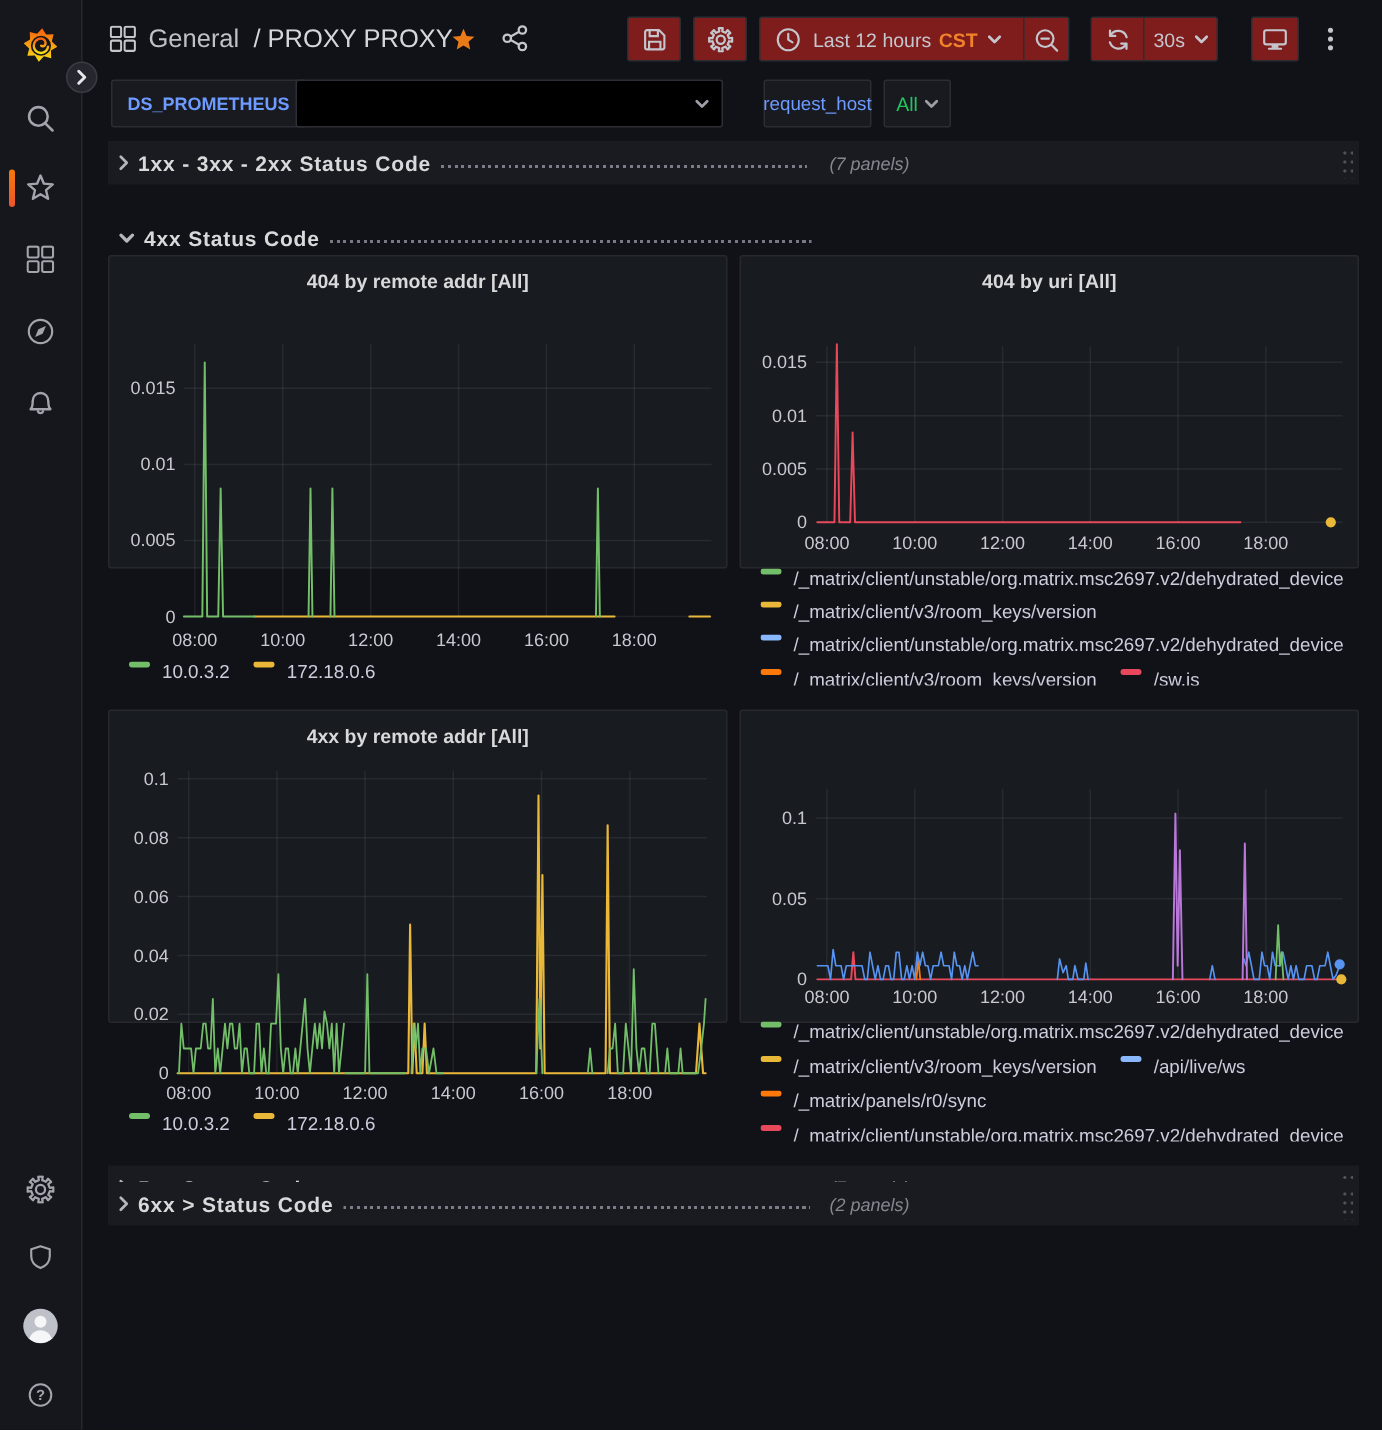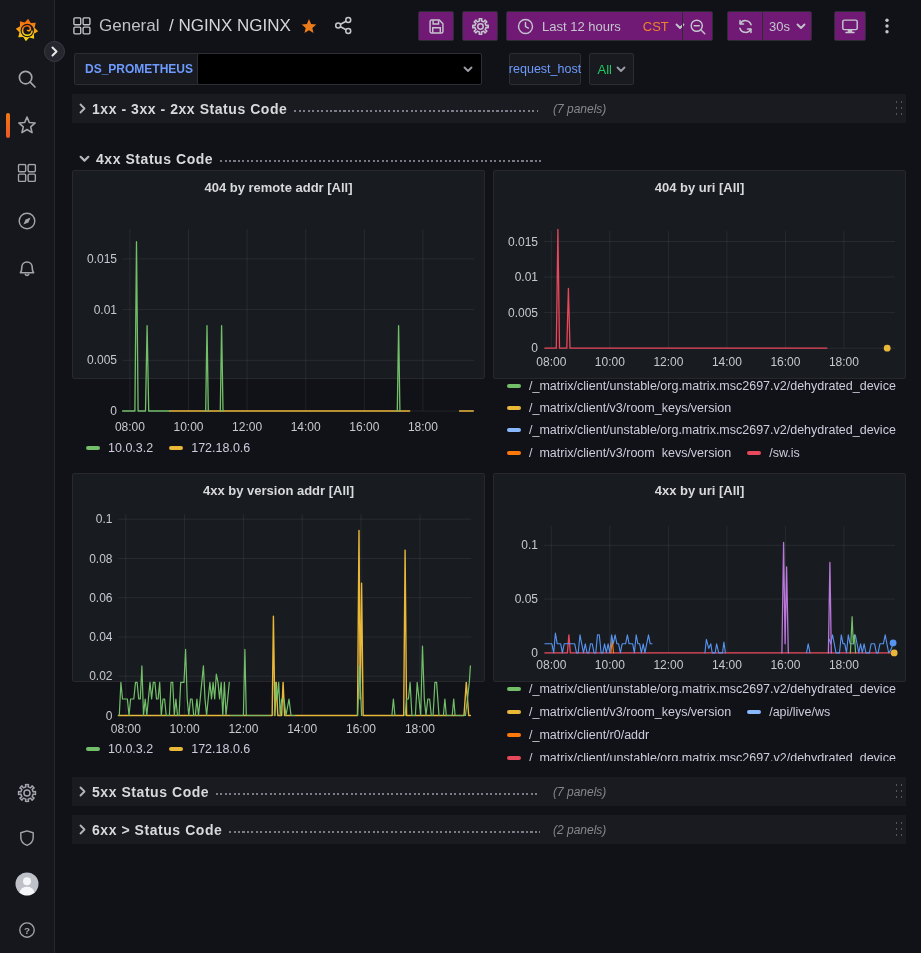--- a/index.html
+++ b/index.html
@@ -1,31 +1,31 @@
 <!DOCTYPE html>
 <html><head><meta charset="utf-8"><style>
 * { margin:0; padding:0; box-sizing:border-box; }
 html,body { width:921px; height:953px; background:#111217; font-family:"Liberation Sans",sans-serif; overflow:hidden; }
 .abs { position:absolute; }
 #sidebar { position:absolute; left:0; top:0; width:55px; height:953px; background:#16171d; border-right:1px solid #26272d; }
 .sicon { position:absolute; left:50%; transform:translate(-50%,-50%); line-height:0; }
 #navbtn { position:absolute; left:44px; top:41px; width:21px; height:21px; border-radius:50%; background:#26272e; border:1px solid #3b3c43; color:#e8e8ea; z-index:5; }
-.tbtn { position:absolute; top:11px; height:30px; background:#701a75; border:1px solid #2c2d33; border-radius:2px; display:flex; align-items:center; justify-content:center; color:#c5c6cd; font-size:13px; font-weight:500; }
+.tbtn { position:absolute; top:11px; height:30px; background:#7f1d1d; border:1px solid #2c2d33; border-radius:2px; display:flex; align-items:center; justify-content:center; color:#c5c6cd; font-size:13px; font-weight:500; }
 .vbox { position:absolute; top:53px; height:32px; background:#181a20; border:1px solid #2c2d33; border-radius:2px; display:flex; align-items:center; justify-content:center; font-size:13px; font-weight:500; }
 .panel { position:absolute; width:413px; height:209px; background:#181b1f; border:1px solid #26282e; border-radius:2px; }
 .ptitle { position:absolute; top:9px; left:0; width:100%; text-align:center; font-size:13px; font-weight:600; color:#d8d9da; }
 .rowhdr { position:absolute; left:72px; width:834px; height:29px; display:flex; align-items:center; padding-left:7px; }
 .rowbg { background:#191b20; }
 .rtitle { font-size:14px; font-weight:700; letter-spacing:0.55px; color:#d8d9da; margin-left:6px; white-space:nowrap; }
 .dots { height:2px; margin-left:7px; background-image:repeating-linear-gradient(90deg, rgba(204,204,220,.55) 0 2px, transparent 2px 4.5px); margin-top:4px; }
 .pcount { position:absolute; left:481px; top:50%; transform:translateY(-50%); font-size:12px; font-style:italic; color:#84878e; white-space:nowrap; }
 .drag { position:absolute; right:4px; top:50%; transform:translateY(-50%); width:8px; height:20px; background-image:radial-gradient(circle, #54565c 1px, transparent 1.1px); background-size:5px 6px; background-position:0 0; }
 .lsw { display:inline-block; width:14px; height:4px; border-radius:2px; margin-right:8px; flex:none; }
 .ltx { color:#ccccdc; font-size:12.5px; margin-right:16px; white-space:nowrap; }
-.legrow { position:absolute; left:13px; display:flex; align-items:center; width:397px; overflow:hidden; }
+.legrow { position:absolute; left:13px; display:flex; align-items:flex-start; width:397px; overflow:hidden; }
 .legclip { position:absolute; left:0; width:100%; overflow:hidden; }
 .legclip .legrow { height:15px; }
 svg { display:block; }
 </style></head>
 <body>
 
 <div id="sidebar">
   <div class="sicon" style="top:30px">
       <svg width="23" height="24" viewBox="0 0 23 24">
 <defs>
@@ -103,21 +103,21 @@
   </div>
 
 <div class="abs" style="left:73px; top:17px; line-height:0">
     <svg width="18" height="18" viewBox="0 0 20 20">
 <rect x="1" y="1" width="7.6" height="7.6" rx="1.2" fill="none" stroke="#c5c6cd" stroke-width="1.5"></rect>
 <rect x="11.2" y="1" width="7.6" height="7.6" rx="1.2" fill="none" stroke="#c5c6cd" stroke-width="1.5"></rect>
 <rect x="1" y="11.2" width="7.6" height="7.6" rx="1.2" fill="none" stroke="#c5c6cd" stroke-width="1.5"></rect>
 <rect x="11.2" y="11.2" width="7.6" height="7.6" rx="1.2" fill="none" stroke="#c5c6cd" stroke-width="1.5"></rect>
     </svg>
   </div>
-<div class="abs" style="left:99px; top:16px; font-size:17px; color:#c0c1c7;">General&nbsp; <span style="color:#d5d6db">/ NGINX NGINX</span></div>
+<div class="abs" style="left:99px; top:16px; font-size:17px; color:#c0c1c7;">General&nbsp; <span style="color:#d5d6db">/ PROXY PROXY</span></div>
 <div class="abs" style="left:301px; top:18px; line-height:0">
     <svg width="16" height="16" viewBox="0 0 20 20">
       <path d="M10.00 1.40 L12.59 7.44 L19.13 8.03 L14.18 12.36 L15.64 18.77 L10.00 15.40 L4.36 18.77 L5.82 12.36 L0.87 8.03 L7.41 7.44 Z" fill="#eb7b18"></path>
     </svg>
   </div>
 <div class="abs" style="left:334px; top:16px; line-height:0">
     <svg width="19" height="19" viewBox="0 0 20 20">
 <circle cx="4.4" cy="10" r="2.6" fill="none" stroke="#c5c6cd" stroke-width="1.6"></circle>
 <circle cx="15" cy="4.2" r="2.6" fill="none" stroke="#c5c6cd" stroke-width="1.6"></circle>
 <circle cx="15" cy="15.8" r="2.6" fill="none" stroke="#c5c6cd" stroke-width="1.6"></circle>
@@ -138,21 +138,21 @@
       <path d="M7.50 2.98 L7.18 0.79 L9.82 0.79 L9.50 2.98 L9.67 3.01 L11.69 3.89 L13.01 2.11 L14.89 3.99 L13.11 5.31 L13.21 5.45 L14.02 7.50 L16.21 7.18 L16.21 9.82 L14.02 9.50 L13.99 9.67 L13.11 11.69 L14.89 13.01 L13.01 14.89 L11.69 13.11 L11.55 13.21 L9.50 14.02 L9.82 16.21 L7.18 16.21 L7.50 14.02 L7.33 13.99 L5.31 13.11 L3.99 14.89 L2.11 13.01 L3.89 11.69 L3.79 11.55 L2.98 9.50 L0.79 9.82 L0.79 7.18 L2.98 7.50 L3.01 7.33 L3.89 5.31 L2.11 3.99 L3.99 2.11 L5.31 3.89 L5.45 3.79 Z" fill="none" stroke="#c5c6cd" stroke-width="1.5" stroke-linejoin="round"></path>
       <circle cx="8.5" cy="8.5" r="2.72" fill="none" stroke="#c5c6cd" stroke-width="1.5"></circle>
     </svg>
   </div>
 <div class="tbtn" style="left:506px; width:207px; justify-content:flex-start; padding-left:10px;">
   <svg width="17" height="17" viewBox="0 0 18 18">
 <circle cx="9" cy="9" r="7.4" fill="none" stroke="#c5c6cd" stroke-width="1.5"></circle>
 <path d="M9 4.8 V9 L12 10.8" fill="none" stroke="#c5c6cd" stroke-width="1.5" stroke-linecap="round"></path>
     </svg>
     <span style="margin-left:8px">Last 12 hours</span>
-    <span style="color:#f0822a; margin-left:22px; font-weight:400">CST</span>
+    <span style="color:#f0822a; margin-left:5px; font-weight:700">CST</span>
     <span style="margin-left:6px">
       <svg width="10" height="7" viewBox="0 0 10 7">
         <path d="M1.5 1.5 L5 5 L8.5 1.5" fill="none" stroke="#c5c6cd" stroke-width="1.8" stroke-linecap="round" stroke-linejoin="round"></path>
       </svg>
     </span>
   <div style="position:absolute; right:29px; top:0; height:100%; width:1px; background:#2c2d33"></div>
   <div style="position:absolute; right:5px; top:6px;">
       <svg width="18" height="18" viewBox="0 0 20 20">
         <circle cx="8.6" cy="8.6" r="6.2" fill="none" stroke="#c5c6cd" stroke-width="1.6"></circle>
         <line x1="13.4" y1="13.4" x2="17.5" y2="17.5" stroke="#c5c6cd" stroke-width="1.6" stroke-linecap="round"></line>
@@ -299,21 +299,21 @@
     <div class="legrow" style="top:68.5px;">
         <span class="lsw" style="background:#ff780a"></span>
         <span class="ltx">/_matrix/client/v3/room_keys/version</span>
         <span class="lsw" style="background:#e8485b"></span>
         <span class="ltx">/sw.js</span>
       </div>
   </div>
 </div>
 
 <div class="panel" style="left:72px; top:473px;">
-  <div class="ptitle">4xx by version addr [All]</div>
+  <div class="ptitle">4xx by remote addr [All]</div>
   <svg width="411" height="292" viewBox="0 0 411 292" style="position:absolute;left:0;top:0">
       <line x1="45.4" y1="241.5" x2="398.3" y2="241.5" stroke="rgba(204,204,220,0.09)" stroke-width="1"></line>
       <line x1="45.4" y1="202.2" x2="398.3" y2="202.2" stroke="rgba(204,204,220,0.09)" stroke-width="1"></line>
       <line x1="45.4" y1="163.0" x2="398.3" y2="163.0" stroke="rgba(204,204,220,0.09)" stroke-width="1"></line>
       <line x1="45.4" y1="123.7" x2="398.3" y2="123.7" stroke="rgba(204,204,220,0.09)" stroke-width="1"></line>
       <line x1="45.4" y1="84.5" x2="398.3" y2="84.5" stroke="rgba(204,204,220,0.09)" stroke-width="1"></line>
       <line x1="45.4" y1="45.2" x2="398.3" y2="45.2" stroke="rgba(204,204,220,0.09)" stroke-width="1"></line>
       <line x1="52.8" y1="40.0" x2="52.8" y2="241.5" stroke="rgba(204,204,220,0.09)" stroke-width="1"></line>
       <line x1="111.6" y1="40.0" x2="111.6" y2="241.5" stroke="rgba(204,204,220,0.09)" stroke-width="1"></line>
       <line x1="170.4" y1="40.0" x2="170.4" y2="241.5" stroke="rgba(204,204,220,0.09)" stroke-width="1"></line>
@@ -343,21 +343,20 @@
     </svg>
   <div class="legrow" style="top:268px;">
       <span class="lsw" style="background:#73bf69"></span>
       <span class="ltx">10.0.3.2</span>
       <span class="lsw" style="background:#eab839"></span>
       <span class="ltx">172.18.0.6</span>
     </div>
 </div>
 
 <div class="panel" style="left:493px; top:473px;">
-  <div class="ptitle">4xx by uri [All]</div>
   <svg width="411" height="292" viewBox="0 0 411 292" style="position:absolute;left:0;top:0">
       <line x1="50.0" y1="178.9" x2="401.1" y2="178.9" stroke="rgba(204,204,220,0.09)" stroke-width="1"></line>
       <line x1="50.0" y1="125.1" x2="401.1" y2="125.1" stroke="rgba(204,204,220,0.09)" stroke-width="1"></line>
       <line x1="50.0" y1="71.3" x2="401.1" y2="71.3" stroke="rgba(204,204,220,0.09)" stroke-width="1"></line>
       <line x1="57.3" y1="52.0" x2="57.3" y2="178.9" stroke="rgba(204,204,220,0.09)" stroke-width="1"></line>
       <line x1="115.8" y1="52.0" x2="115.8" y2="178.9" stroke="rgba(204,204,220,0.09)" stroke-width="1"></line>
       <line x1="174.4" y1="52.0" x2="174.4" y2="178.9" stroke="rgba(204,204,220,0.09)" stroke-width="1"></line>
       <line x1="232.9" y1="52.0" x2="232.9" y2="178.9" stroke="rgba(204,204,220,0.09)" stroke-width="1"></line>
       <line x1="291.4" y1="52.0" x2="291.4" y2="178.9" stroke="rgba(204,204,220,0.09)" stroke-width="1"></line>
       <line x1="349.9" y1="52.0" x2="349.9" y2="178.9" stroke="rgba(204,204,220,0.09)" stroke-width="1"></line>
@@ -388,39 +387,39 @@
         <span class="ltx">/_matrix/client/unstable/org.matrix.msc2697.v2/dehydrated_device</span>
       </div>
     <div class="legrow" style="top:24px;">
         <span class="lsw" style="background:#eab839"></span>
         <span class="ltx">/_matrix/client/v3/room_keys/version</span>
         <span class="lsw" style="background:#8ab8ff"></span>
         <span class="ltx">/api/live/ws</span>
       </div>
     <div class="legrow" style="top:47px;">
         <span class="lsw" style="background:#ff780a"></span>
-        <span class="ltx">/_matrix/client/r0/addr</span>
+        <span class="ltx">/_matrix/panels/r0/sync</span>
       </div>
     <div class="legrow" style="top:70px;">
         <span class="lsw" style="background:#e8485b"></span>
         <span class="ltx">/_matrix/client/unstable/org.matrix.msc2697.v2/dehydrated_device</span>
       </div>
   </div>
 </div>
 
 <div class="rowhdr rowbg" style="top:777px;">
   <svg width="7" height="11" viewBox="0 0 7 11">
       <path d="M1.5 1.5 L5.5 5.5 L1.5 9.5" fill="none" stroke="#b5b6bc" stroke-width="1.8" stroke-linecap="round" stroke-linejoin="round"></path>
     </svg>
   <span class="rtitle">5xx Status Code</span>
   <div class="dots" style="width:323px"></div>
   <span class="pcount">(7 panels)</span>
   <div class="drag"></div>
 </div>
-<div class="rowhdr rowbg" style="top:815px;">
+<div class="rowhdr rowbg" style="top:788px;">
   <svg width="7" height="11" viewBox="0 0 7 11">
       <path d="M1.5 1.5 L5.5 5.5 L1.5 9.5" fill="none" stroke="#b5b6bc" stroke-width="1.8" stroke-linecap="round" stroke-linejoin="round"></path>
     </svg>
   <span class="rtitle">6xx &gt; Status Code</span>
   <div class="dots" style="width:311px"></div>
   <span class="pcount">(2 panels)</span>
   <div class="drag"></div>
 </div>
 
 </body></html>

